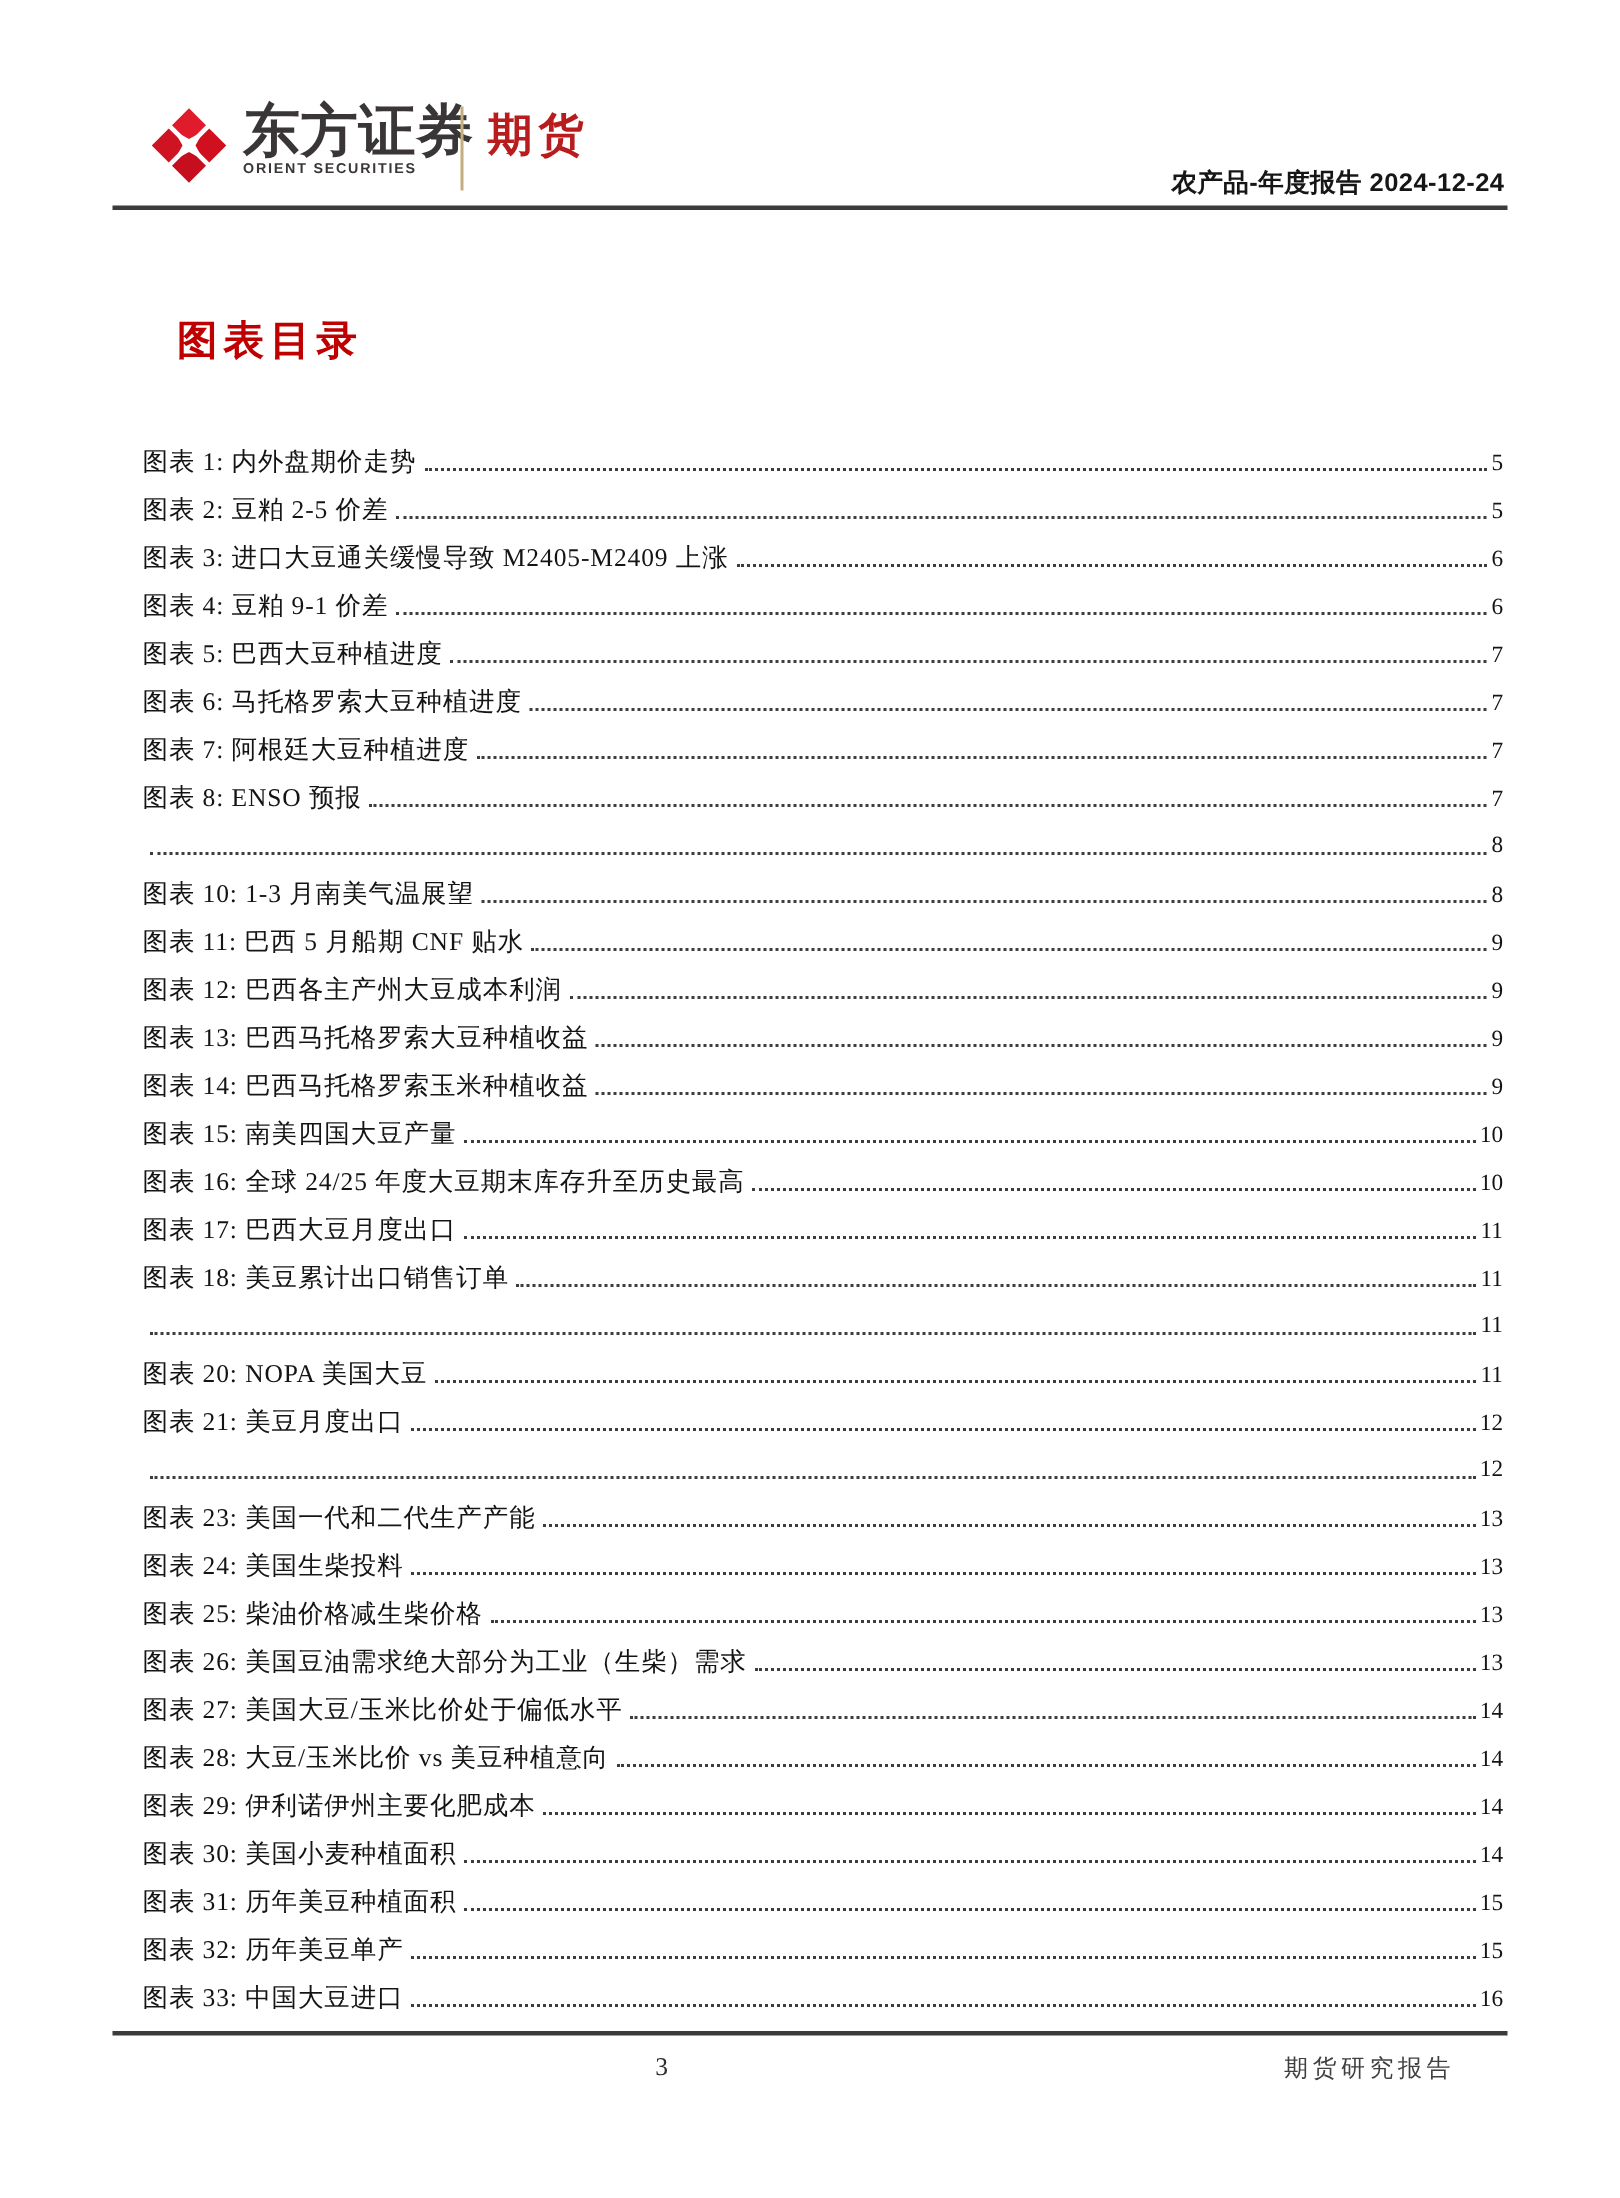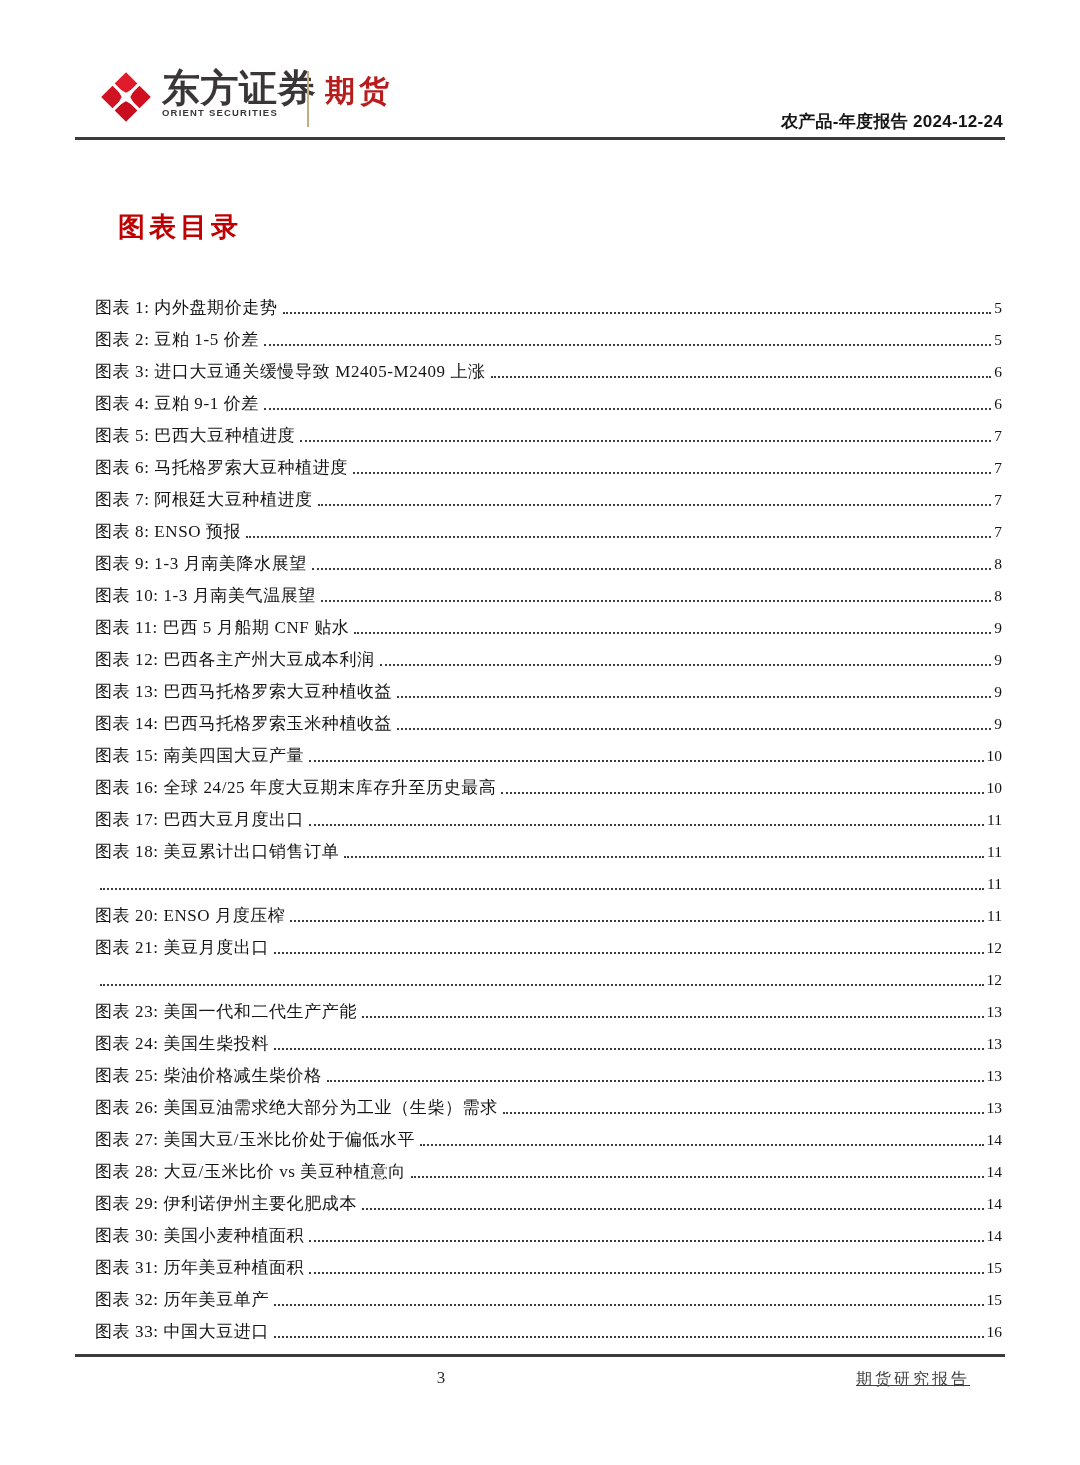--- a/index.html
+++ b/index.html
@@ -25,21 +25,21 @@
   .doc-title{position:absolute;left:78px;top:208px;font-size:27px;line-height:38px;font-weight:700;
     letter-spacing:4px;color:#c00000;margin-left:40px;}
   
   .toc{position:absolute;left:95px;top:292px;width:907px;}
   .toc-row{display:flex;height:32px;align-items:baseline;}
   .toc-label{font-size:17px;line-height:32px;color:#141414;letter-spacing:0.6px;white-space:nowrap;}
   .toc-dots{flex:1 1 auto;align-self:flex-end;margin:0 3px 10px 5px;border-bottom:2px dotted #3d3d3d;min-width:20px;}
   .toc-page{font-size:15.5px;line-height:32px;color:#141414;white-space:nowrap;}
   
   .page-num{position:absolute;left:425px;top:1368px;width:32px;text-align:center;font-size:17px;color:#2e2e2e;}
-  .footer-label{position:absolute;right:110px;top:1369px;font-size:16px;letter-spacing:3px;color:#3f3f3f;text-decoration:underline;}
+  .footer-label{position:absolute;right:110px;top:1369px;font-size:16px;letter-spacing:3px;color:#3f3f3f;}
 </style>
 </head>
 <body>
 
 <div class="logo-mark">
   <svg viewBox="0 0 100 100" width="54" height="54">
     <polygon points="50,4 71,25 50,46 29,25" fill="#e01b2c"></polygon>
     <polygon points="75,29 96,50 75,71 54,50" fill="#d0101f"></polygon>
     <polygon points="50,54 71,75 50,96 29,75" fill="#c60e1e"></polygon>
     <polygon points="25,29 46,50 25,71 4,50" fill="#cf1322"></polygon>
@@ -62,21 +62,21 @@
 
 <div class="doc-title">图表目录</div>
 
 <div class="toc">
     <div class="toc-row">
       <span class="toc-label">图表 1: 内外盘期价走势</span>
       <span class="toc-dots"></span>
       <span class="toc-page">5</span>
     </div>
     <div class="toc-row">
-      <span class="toc-label">图表 2: 豆粕 1-5 价差</span>
+      <span class="toc-label">图表 2: 豆粕 2-5 价差</span>
       <span class="toc-dots"></span>
       <span class="toc-page">5</span>
     </div>
     <div class="toc-row">
       <span class="toc-label">图表 3: 进口大豆通关缓慢导致 M2405-M2409 上涨</span>
       <span class="toc-dots"></span>
       <span class="toc-page">6</span>
     </div>
     <div class="toc-row">
       <span class="toc-label">图表 4: 豆粕 9-1 价差</span>
@@ -97,21 +97,20 @@
       <span class="toc-label">图表 7: 阿根廷大豆种植进度</span>
       <span class="toc-dots"></span>
       <span class="toc-page">7</span>
     </div>
     <div class="toc-row">
       <span class="toc-label">图表 8: ENSO 预报</span>
       <span class="toc-dots"></span>
       <span class="toc-page">7</span>
     </div>
     <div class="toc-row">
-      <span class="toc-label">图表 9: 1-3 月南美降水展望</span>
       <span class="toc-dots"></span>
       <span class="toc-page">8</span>
     </div>
     <div class="toc-row">
       <span class="toc-label">图表 10: 1-3 月南美气温展望</span>
       <span class="toc-dots"></span>
       <span class="toc-page">8</span>
     </div>
     <div class="toc-row">
       <span class="toc-label">图表 11: 巴西 5 月船期 CNF 贴水</span>
@@ -151,21 +150,21 @@
     <div class="toc-row">
       <span class="toc-label">图表 18: 美豆累计出口销售订单</span>
       <span class="toc-dots"></span>
       <span class="toc-page">11</span>
     </div>
     <div class="toc-row">
       <span class="toc-dots"></span>
       <span class="toc-page">11</span>
     </div>
     <div class="toc-row">
-      <span class="toc-label">图表 20: ENSO 月度压榨</span>
+      <span class="toc-label">图表 20: NOPA 美国大豆</span>
       <span class="toc-dots"></span>
       <span class="toc-page">11</span>
     </div>
     <div class="toc-row">
       <span class="toc-label">图表 21: 美豆月度出口</span>
       <span class="toc-dots"></span>
       <span class="toc-page">12</span>
     </div>
     <div class="toc-row">
       <span class="toc-dots"></span>

